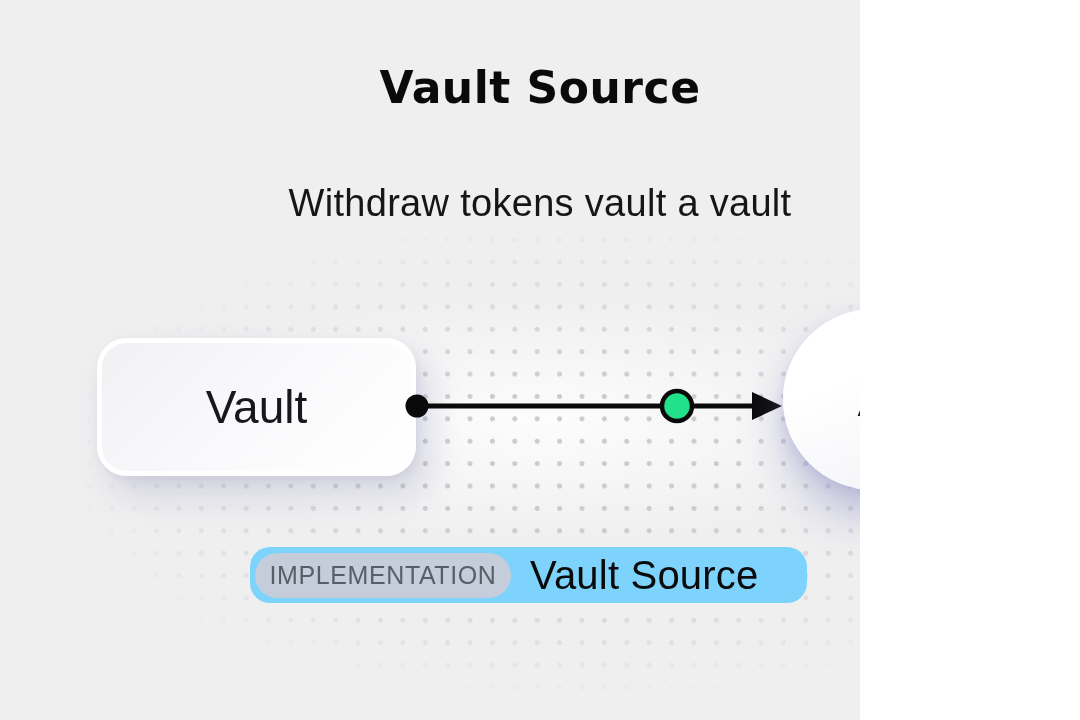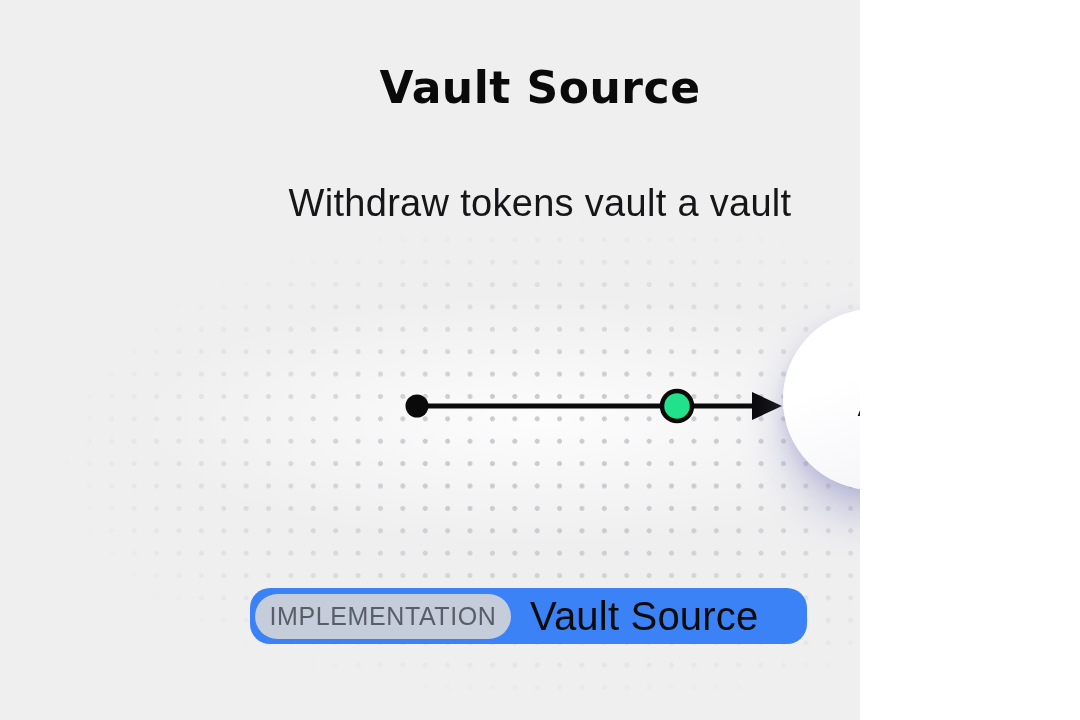--- a/index.html
+++ b/index.html
@@ -57,22 +57,22 @@
   .account-node{
     position:absolute;left:783px;top:309px;width:181px;height:181px;
     border-radius:50%;
     background:linear-gradient(160deg,#ffffff 38%,#f3f3f8 100%);
     box-shadow:0 26px 42px rgba(126,126,190,.42),0 6px 14px rgba(126,126,190,.16);
     display:flex;align-items:center;justify-content:center;
     font-size:48px;color:#17181a;
   }
   .badge{
     position:absolute;left:250px;top:547px;width:557px;height:56px;
-    border-radius:20px;background:#3b82f6;
-    display:flex;align-items:center;margin-top:41px;
+    border-radius:20px;background:#7dd3fc;
+    display:flex;align-items:center;
   }
   .tag{
     margin-left:5px;width:256px;height:45px;border-radius:23px;
     background:#C5CDDA;
     display:flex;align-items:center;justify-content:center;
     font-size:25px;font-weight:500;letter-spacing:.6px;color:#585E68;
   }
   .badge-label{
     margin-left:19px;font-size:40px;color:#0b0b0b;letter-spacing:.2px;
   }
@@ -93,20 +93,23 @@
       <rect x="48" y="20" width="25" height="13.5" fill="#ffffff"></rect>
       <rect x="43.5" y="41" width="13" height="13" fill="#00EF8B"></rect>
       <circle cx="38" cy="60" r="6.6" fill="#00EF8B"></circle>
     </svg>
   </div>
 
   <div class="title">Vault Source</div>
 
   <div class="subtitle">Withdraw tokens vault a vault</div>
 
+  <div class="vault-node">
+    <span>Vault</span>
+  </div>
 
   <svg class="edge" viewBox="0 0 400 56" aria-hidden="true">
     <defs>
       <linearGradient id="trail" x1="0" y1="0" x2="1" y2="0">
         <stop offset="0" stop-color="#0dc486" stop-opacity="0"></stop>
         <stop offset="1" stop-color="#0dd784" stop-opacity="1"></stop>
       </linearGradient>
     </defs>
     <line x1="17" y1="28" x2="362" y2="28" stroke="#0a0a0a" stroke-width="5"></line>
     <line x1="192" y1="28" x2="261" y2="28" stroke="url(#trail)" stroke-width="5"></line>

